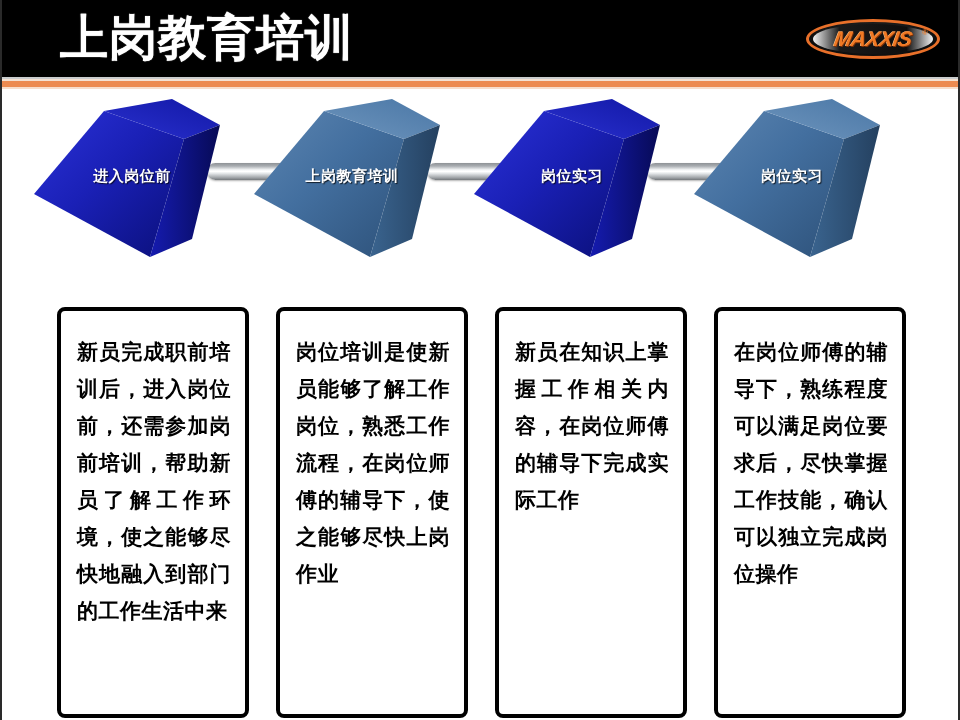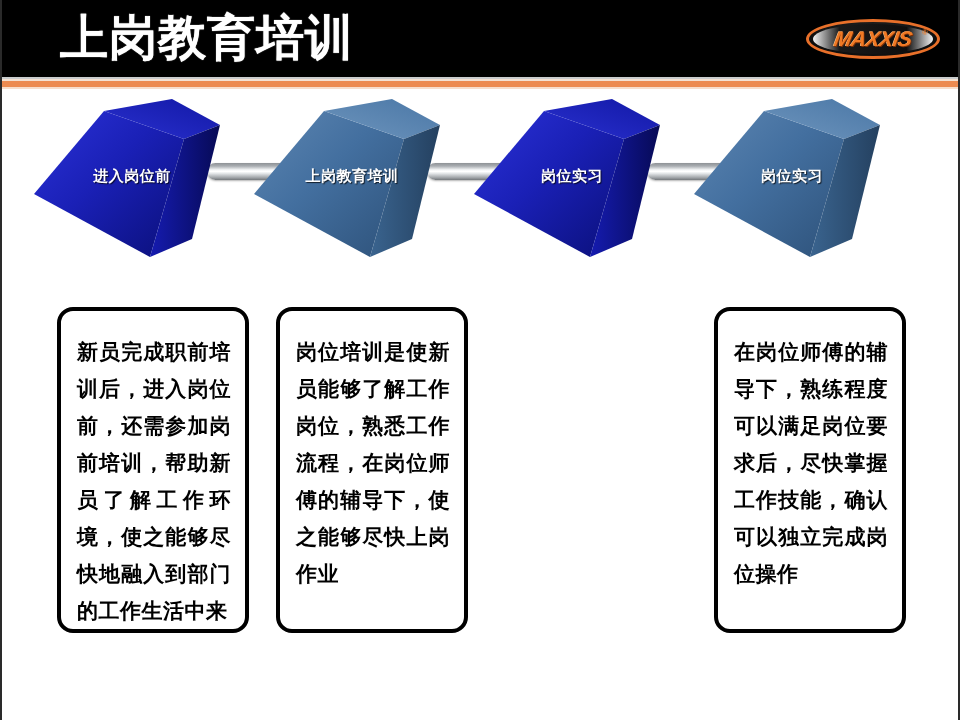--- a/index.html
+++ b/index.html
@@ -100,24 +100,24 @@
     pointer-events:none;
     white-space:nowrap;
   }
 
   
   #cards { position:absolute; left:0; top:0; width:960px; height:720px; }
   .card {
     position:absolute;
     top:307px;
     width:192px;
-    height:326px;
+    height:411px;
     background:#ffffff;
     border:4px solid #000000;
-    border-radius:16px;
+    border-radius:8px;
     padding:22px 14px 10px 16px;
   }
   .card .body {
     color:#000000;
     font-size:21px;
     font-weight:bold;
     line-height:37px;
     letter-spacing:0.5px;
     text-align:justify;
     word-break:break-all;
@@ -251,16 +251,19 @@
   </div>
 </div>
 
 <div id="cards">
   <div class="card" id="card1">
     <div class="body">新员完成职前培训后，进入岗位前，还需参加岗前培训，帮助新员了解工作环境，使之能够尽快地融入到部门的工作生活中来</div>
   </div>
   <div class="card" id="card2">
     <div class="body">岗位培训是使新员能够了解工作岗位，熟悉工作流程，在岗位师傅的辅导下，使之能够尽快上岗作业</div>
   </div>
+  <div class="card" id="card3">
+    <div class="body">新员在知识上掌握工作相关内容，在岗位师傅的辅导下完成实际工作</div>
+  </div>
   <div class="card" id="card4">
     <div class="body">在岗位师傅的辅导下，熟练程度可以满足岗位要求后，尽快掌握工作技能，确认可以独立完成岗位操作</div>
   </div>
 </div>
 
 </body></html>

